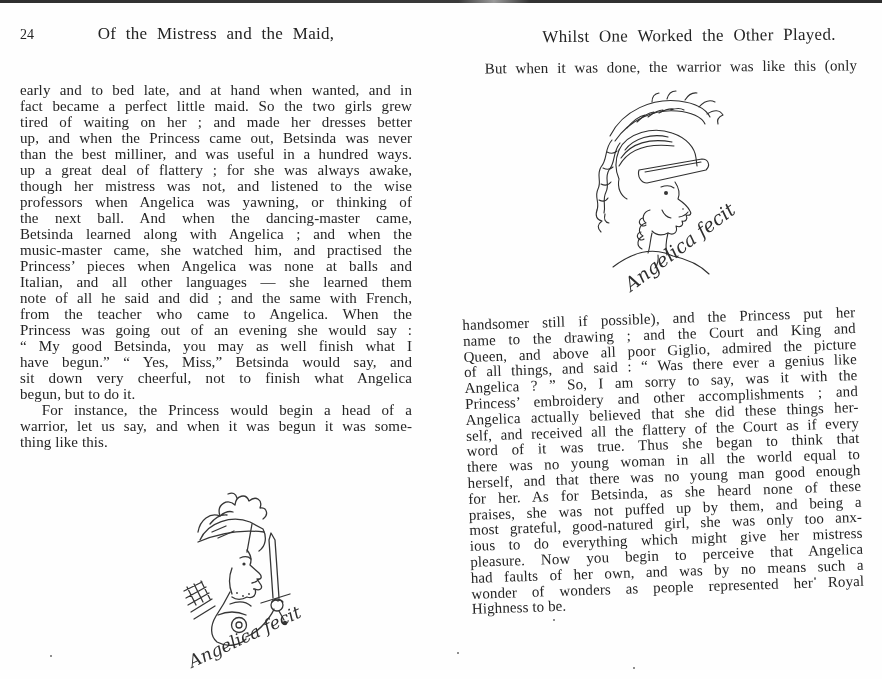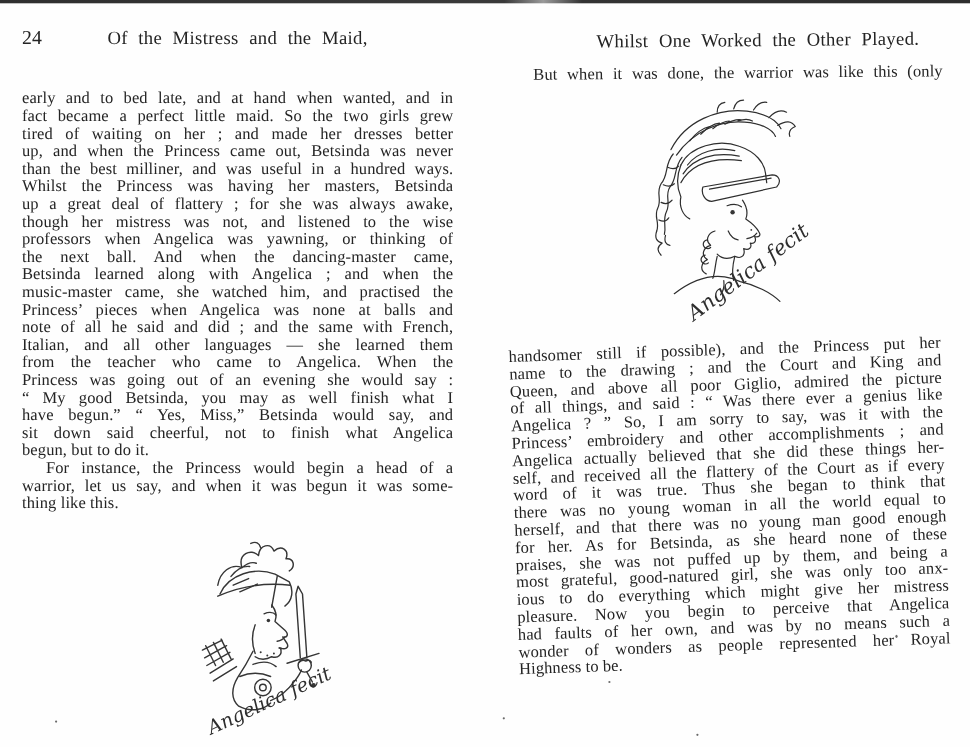--- a/index.html
+++ b/index.html
@@ -7,21 +7,21 @@
     width:882px;height:679px;position:relative;overflow:hidden;
     background:#fefefe;color:#242424;
     font-family:"Liberation Serif", serif;
     -webkit-font-smoothing:antialiased;
   }
   .top-edge{
     position:absolute;top:0;left:0;width:882px;height:3px;
     background:linear-gradient(to right,#2f2f2f 0%,#3a3a3a 52%,#9a9a9a 56%,#333 60%,#2d2d2d 100%);
   }
   .pg-header{position:absolute;display:flex;align-items:baseline;font-size:17px;}
-  .pg-header .pagenum{font-size:18px;min-width:28px;}
+  .pg-header .pagenum{font-size:14px;min-width:28px;}
   .pg-header .running-title{flex:1;text-align:center;word-spacing:5px;letter-spacing:.3px;}
   .left-header{left:20px;top:24px;width:392px;}
   .right-header{left:452px;top:26px;width:410px;padding-left:46px;transform:rotate(-.5deg);}
   .right-header .pagenum{text-align:right;}
 
   .body-text{position:absolute;font-size:15px;line-height:16px;letter-spacing:.1px;}
   .left-body{left:20px;top:59px;width:392px;margin-top:23px;}
   .right-intro{left:463px;top:59px;width:394px;transform:rotate(-.5deg);}
   .right-body{left:462px;top:305px;width:393px;line-height:15.8px;
               transform:rotate(-1.9deg);transform-origin:100% 0%;}
@@ -53,35 +53,34 @@
     <span class="running-title">Of the Mistress and the Maid,</span>
     <span class="pagenum"></span>
   </header>
 
   <div class="body-text left-body">
       <div class="line"><span>early and to bed late, and at hand when wanted, and in</span></div>
       <div class="line"><span>fact became a perfect little maid. So the two girls grew</span></div>
       <div class="line"><span>tired of waiting on her ; and made her dresses better</span></div>
       <div class="line"><span>up, and when the Princess came out, Betsinda was never</span></div>
       <div class="line"><span>than the best milliner, and was useful in a hundred ways.</span></div>
-      <div class="line"><span>Whilst the Princess was having her masters, Betsinda</span></div>
       <div class="line"><span>up a great deal of flattery ; for she was always awake,</span></div>
       <div class="line"><span>though her mistress was not, and listened to the wise</span></div>
       <div class="line"><span>professors when Angelica was yawning, or thinking of</span></div>
       <div class="line"><span>the next ball. And when the dancing-master came,</span></div>
       <div class="line"><span>Betsinda learned along with Angelica ; and when the</span></div>
       <div class="line"><span>music-master came, she watched him, and practised the</span></div>
       <div class="line"><span>Princess’ pieces when Angelica was none at balls and</span></div>
+      <div class="line"><span>Italian, and all other languages — she learned them</span></div>
       <div class="line"><span>note of all he said and did ; and the same with French,</span></div>
-      <div class="line"><span>Italian, and all other languages — she learned them</span></div>
       <div class="line"><span>from the teacher who came to Angelica. When the</span></div>
       <div class="line"><span>Princess was going out of an evening she would say :</span></div>
       <div class="line"><span>“ My good Betsinda, you may as well finish what I</span></div>
       <div class="line"><span>have begun.” “ Yes, Miss,” Betsinda would say, and</span></div>
-      <div class="line"><span>sit down said cheerful, not to </span><span class="it">finish</span><span> what Angelica</span></div>
+      <div class="line"><span>sit down very cheerful, not to </span><span class="it">finish</span><span> what Angelica</span></div>
       <div class="line para-end"><span>begun, but to </span><span class="it">do</span><span> it.</span></div>
       <div class="line indent"><span>For instance, the Princess would begin a head of a</span></div>
       <div class="line"><span>warrior, let us say, and when it was begun it was some-</span></div>
       <div class="line para-end"><span>thing like this.</span></div>
     </div>
 
   <figure class="illus illus-left">
     <svg viewBox="0 0 240 191">
 
       <path class="sk" d="M58,44 C60,32 70,24 80,28 C76,16 88,10 95,17 C96,7 106,5 109,13 C116,7 123,12 120,20 C127,19 129,27 123,31"></path>

